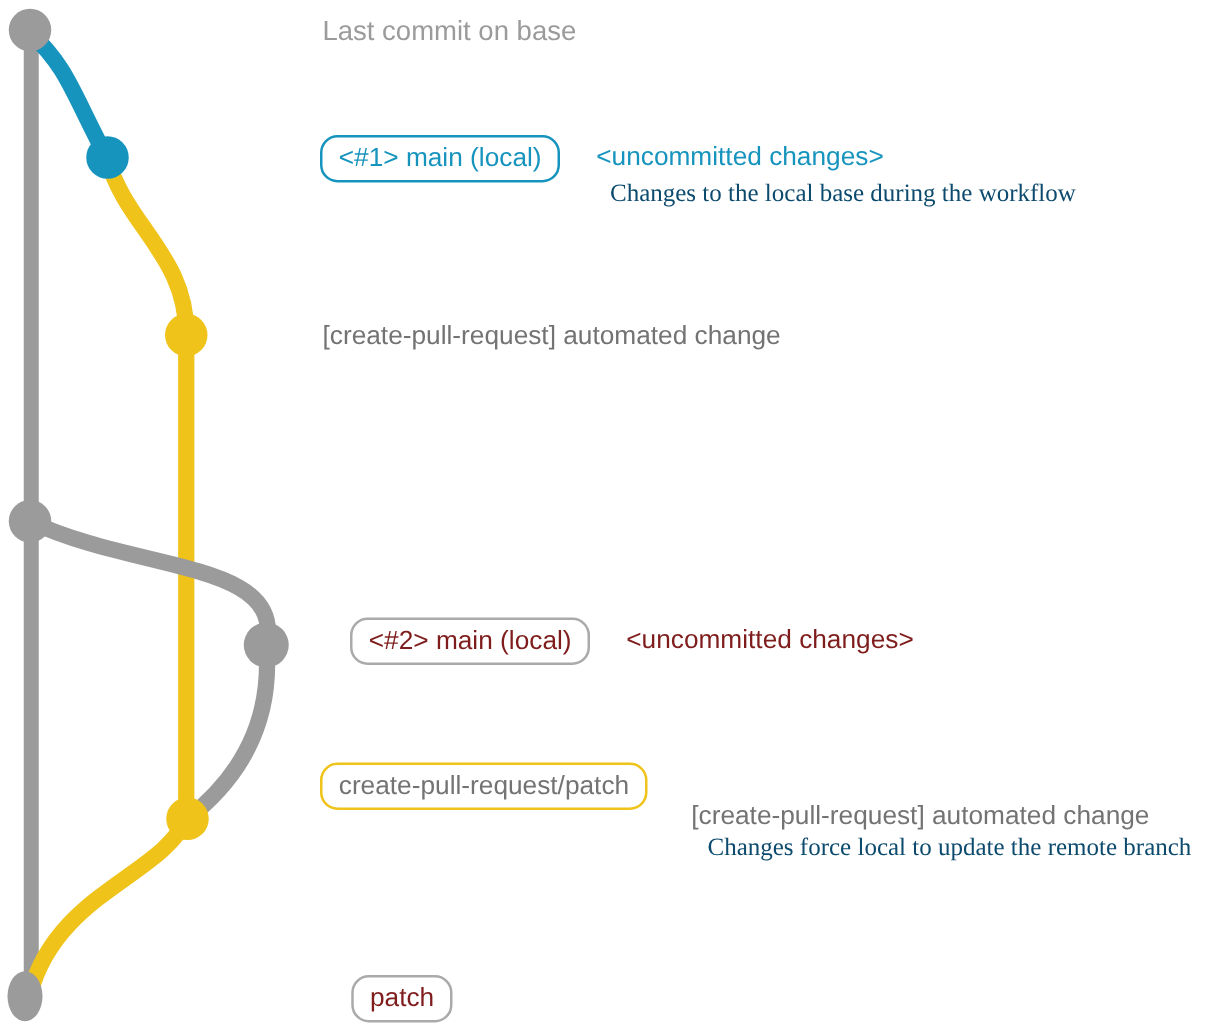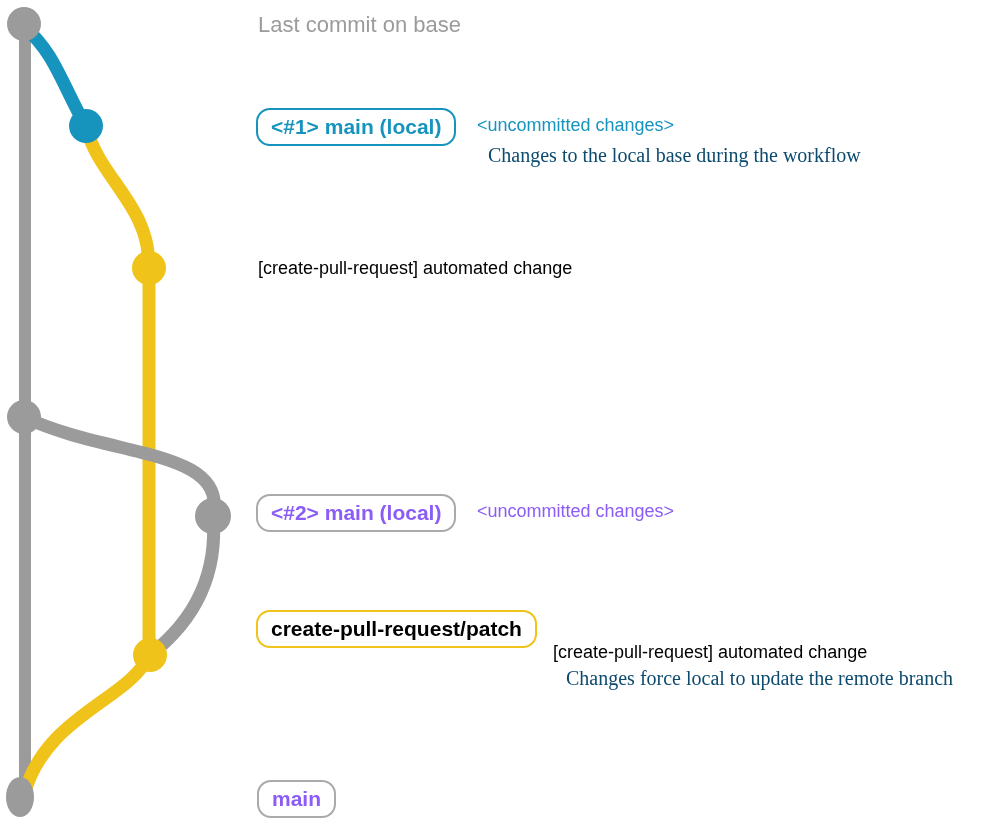--- a/index.html
+++ b/index.html
@@ -15,21 +15,21 @@
 
   .anno {
     position: absolute;
     font-size: 22px;
     line-height: 24px;
     color: #9b9b9b;
     white-space: nowrap;
   }
   .note {
     position: absolute;
-    font-size: 18px;
+    font-size: 21px;
     line-height: 23px;
     white-space: nowrap;
   }
   .desc {
     position: absolute;
     font-family: "Liberation Serif", serif;
     font-size: 20px;
     line-height: 22px;
     color: #0c4a6e;
     white-space: nowrap;
@@ -38,25 +38,24 @@
     position: absolute;
     display: inline-block;
     box-sizing: border-box;
     font-size: 21px;
     line-height: 24px;
     padding: 5px 13px 5px 13px;
     border: 2px solid;
     border-radius: 14px;
     white-space: nowrap;
     background: #ffffff;
-    font-weight: bold;
   }
   .teal   { color: #1794be; border-color: #1794be; }
-  .yellow { color: #000000; border-color: #efc319; text-align: right; }
-  .gray   { color: #8b5cf6; border-color: #aaaaaa; }
+  .yellow { color: #737373; border-color: #efc319; text-align: right; }
+  .gray   { color: #7f1d1d; border-color: #aaaaaa; margin-left: 24px; }
 </style>
 </head>
 <body>
 
 <div class="canvas">
 
   <svg width="981" height="827" viewBox="0 0 981 827" aria-hidden="true">
 
     <path d="M 25 24 L 25 798" fill="none" stroke-width="12" stroke="#9b9b9b"></path>
 
@@ -87,15 +86,15 @@
   <div class="note yellow" style="left:258px; top:257px;">[create-pull-request] automated change</div>
 
 
   <div class="badge gray" style="left:256px; top:494px;">&lt;#2&gt; main (local)</div>
   <div class="note gray" style="left:477px; top:500px;">&lt;uncommitted changes&gt;</div>
 
   <div class="badge yellow" style="left:256px; top:610px;">create-pull-request/patch</div>
   <div class="note yellow" style="left:553px; top:641px;">[create-pull-request] automated change</div>
   <div class="desc" style="left:566px; top:667px;">Changes force local to update the remote branch</div>
 
-  <div class="badge gray" style="left:257px; top:780px;">main</div>
+  <div class="badge gray" style="left:257px; top:780px;">patch</div>
 
 </div>
 
 </body></html>

